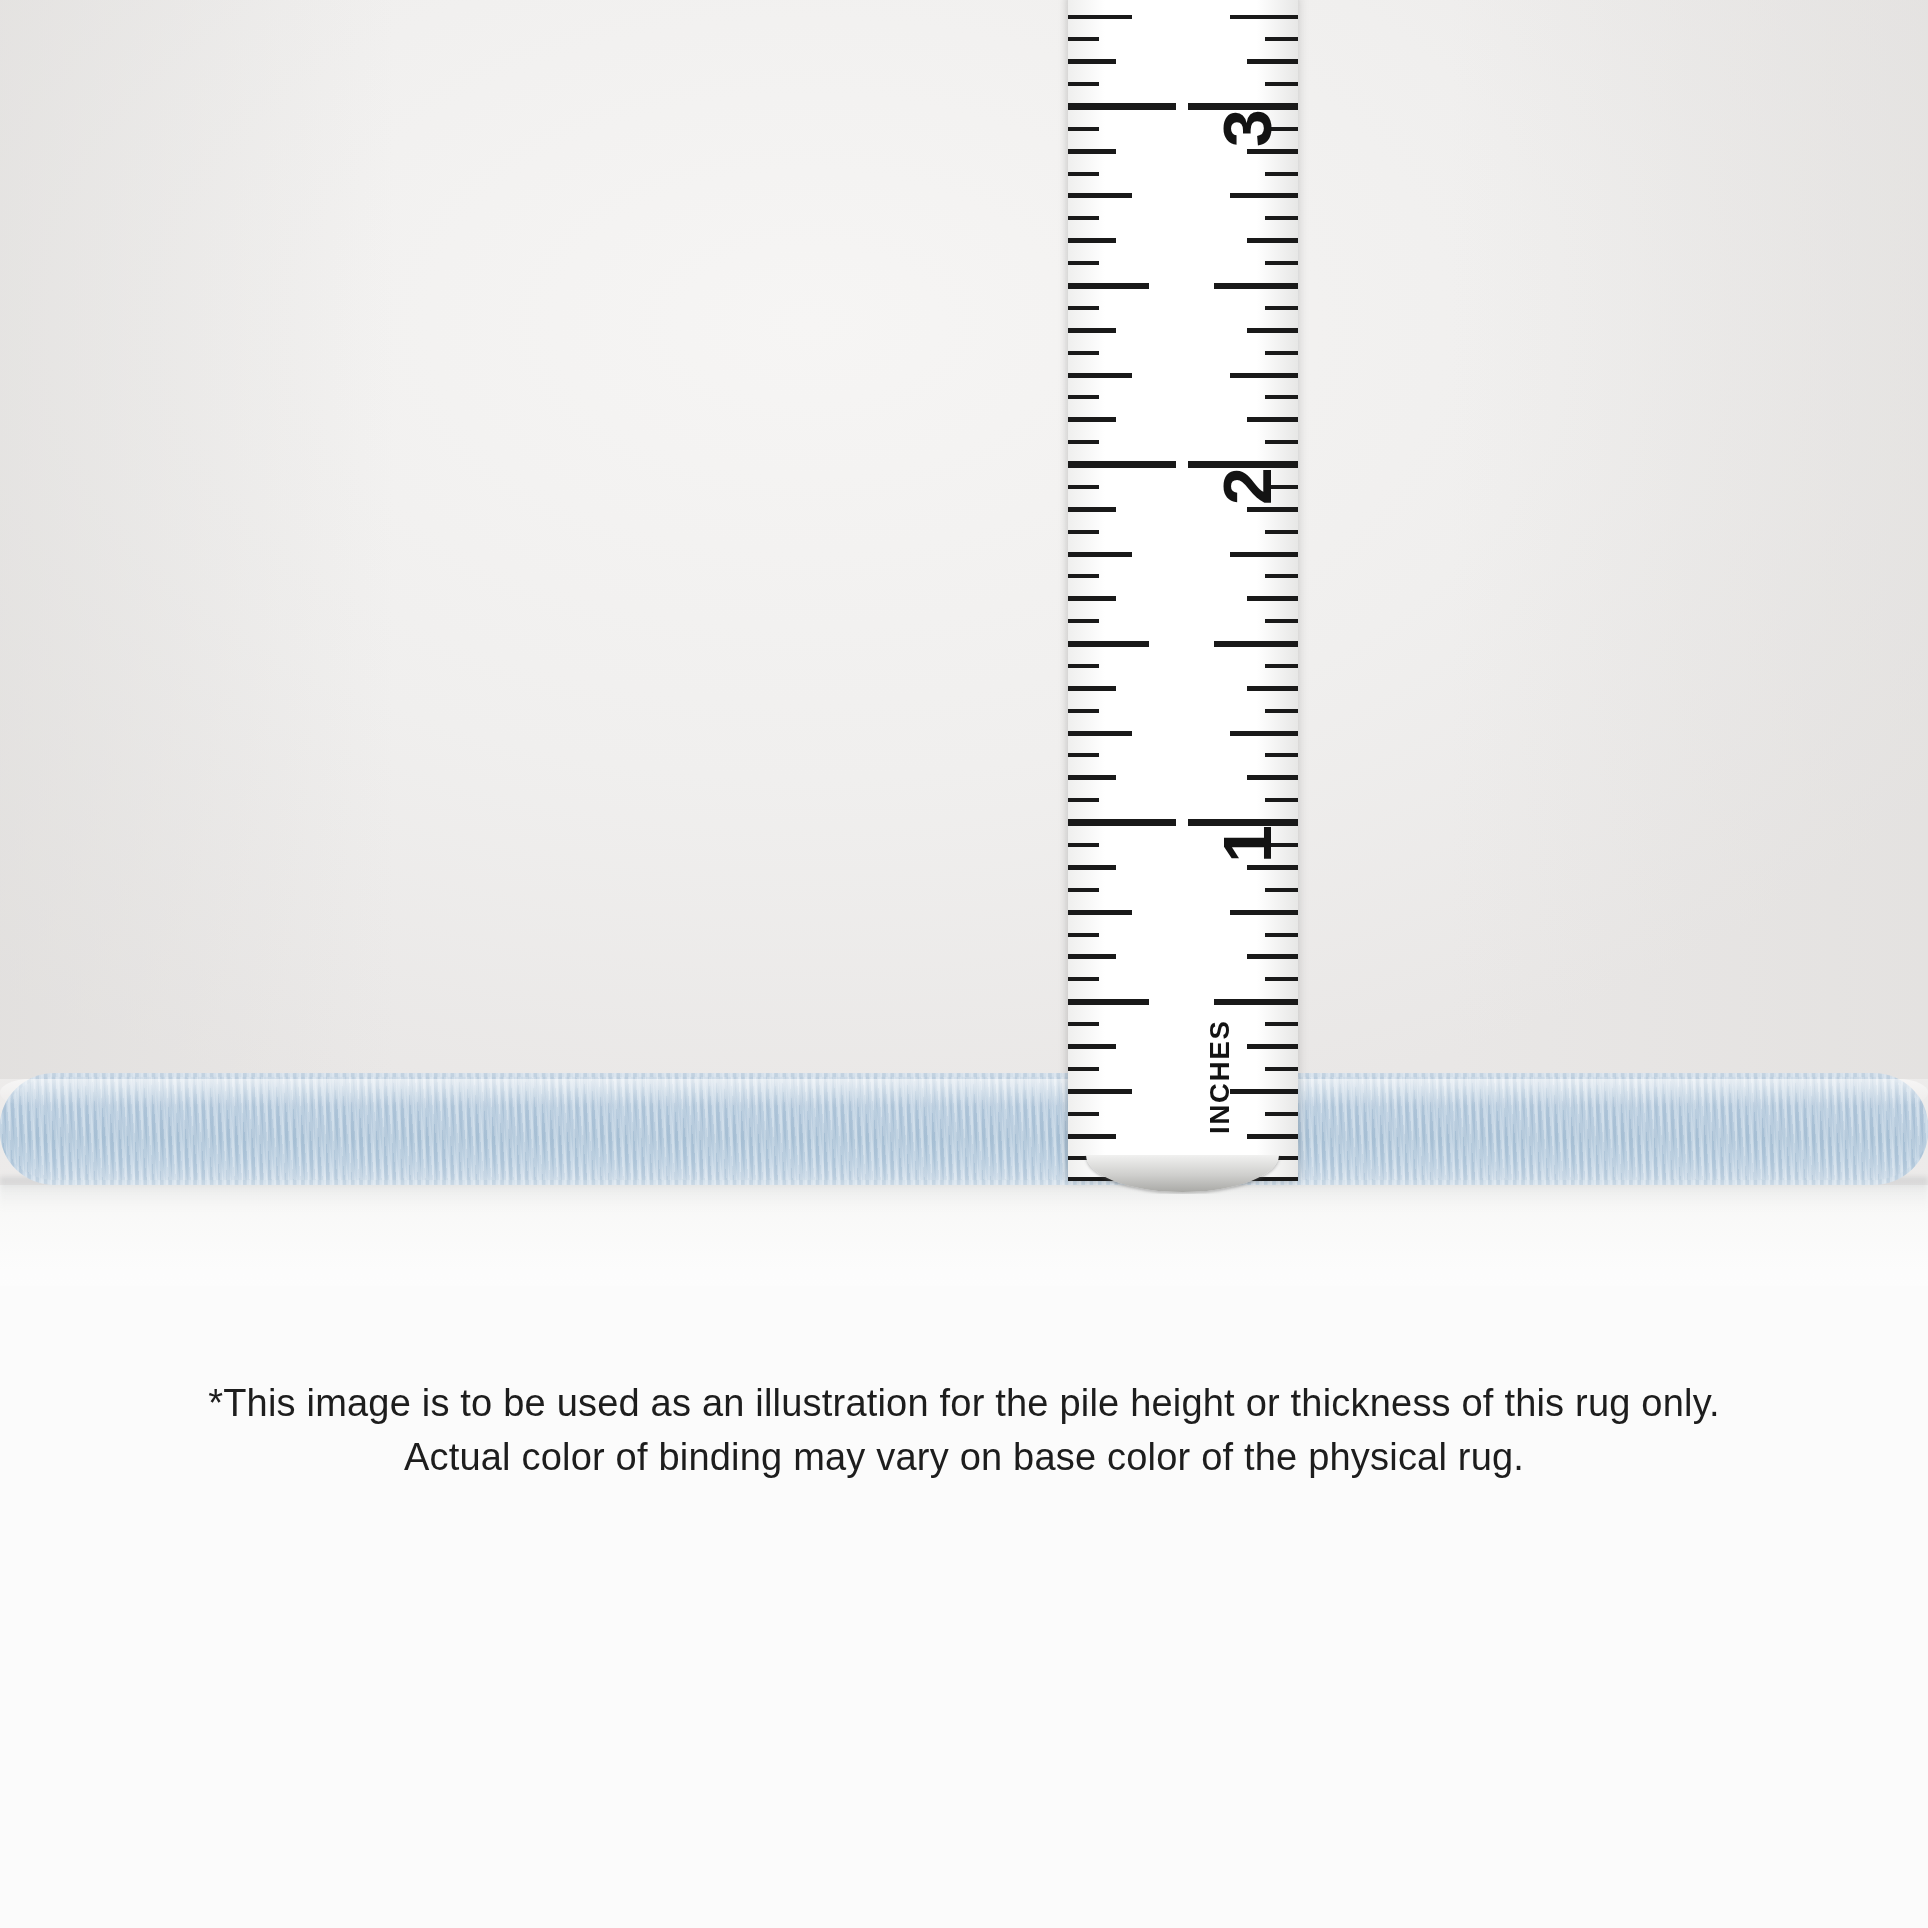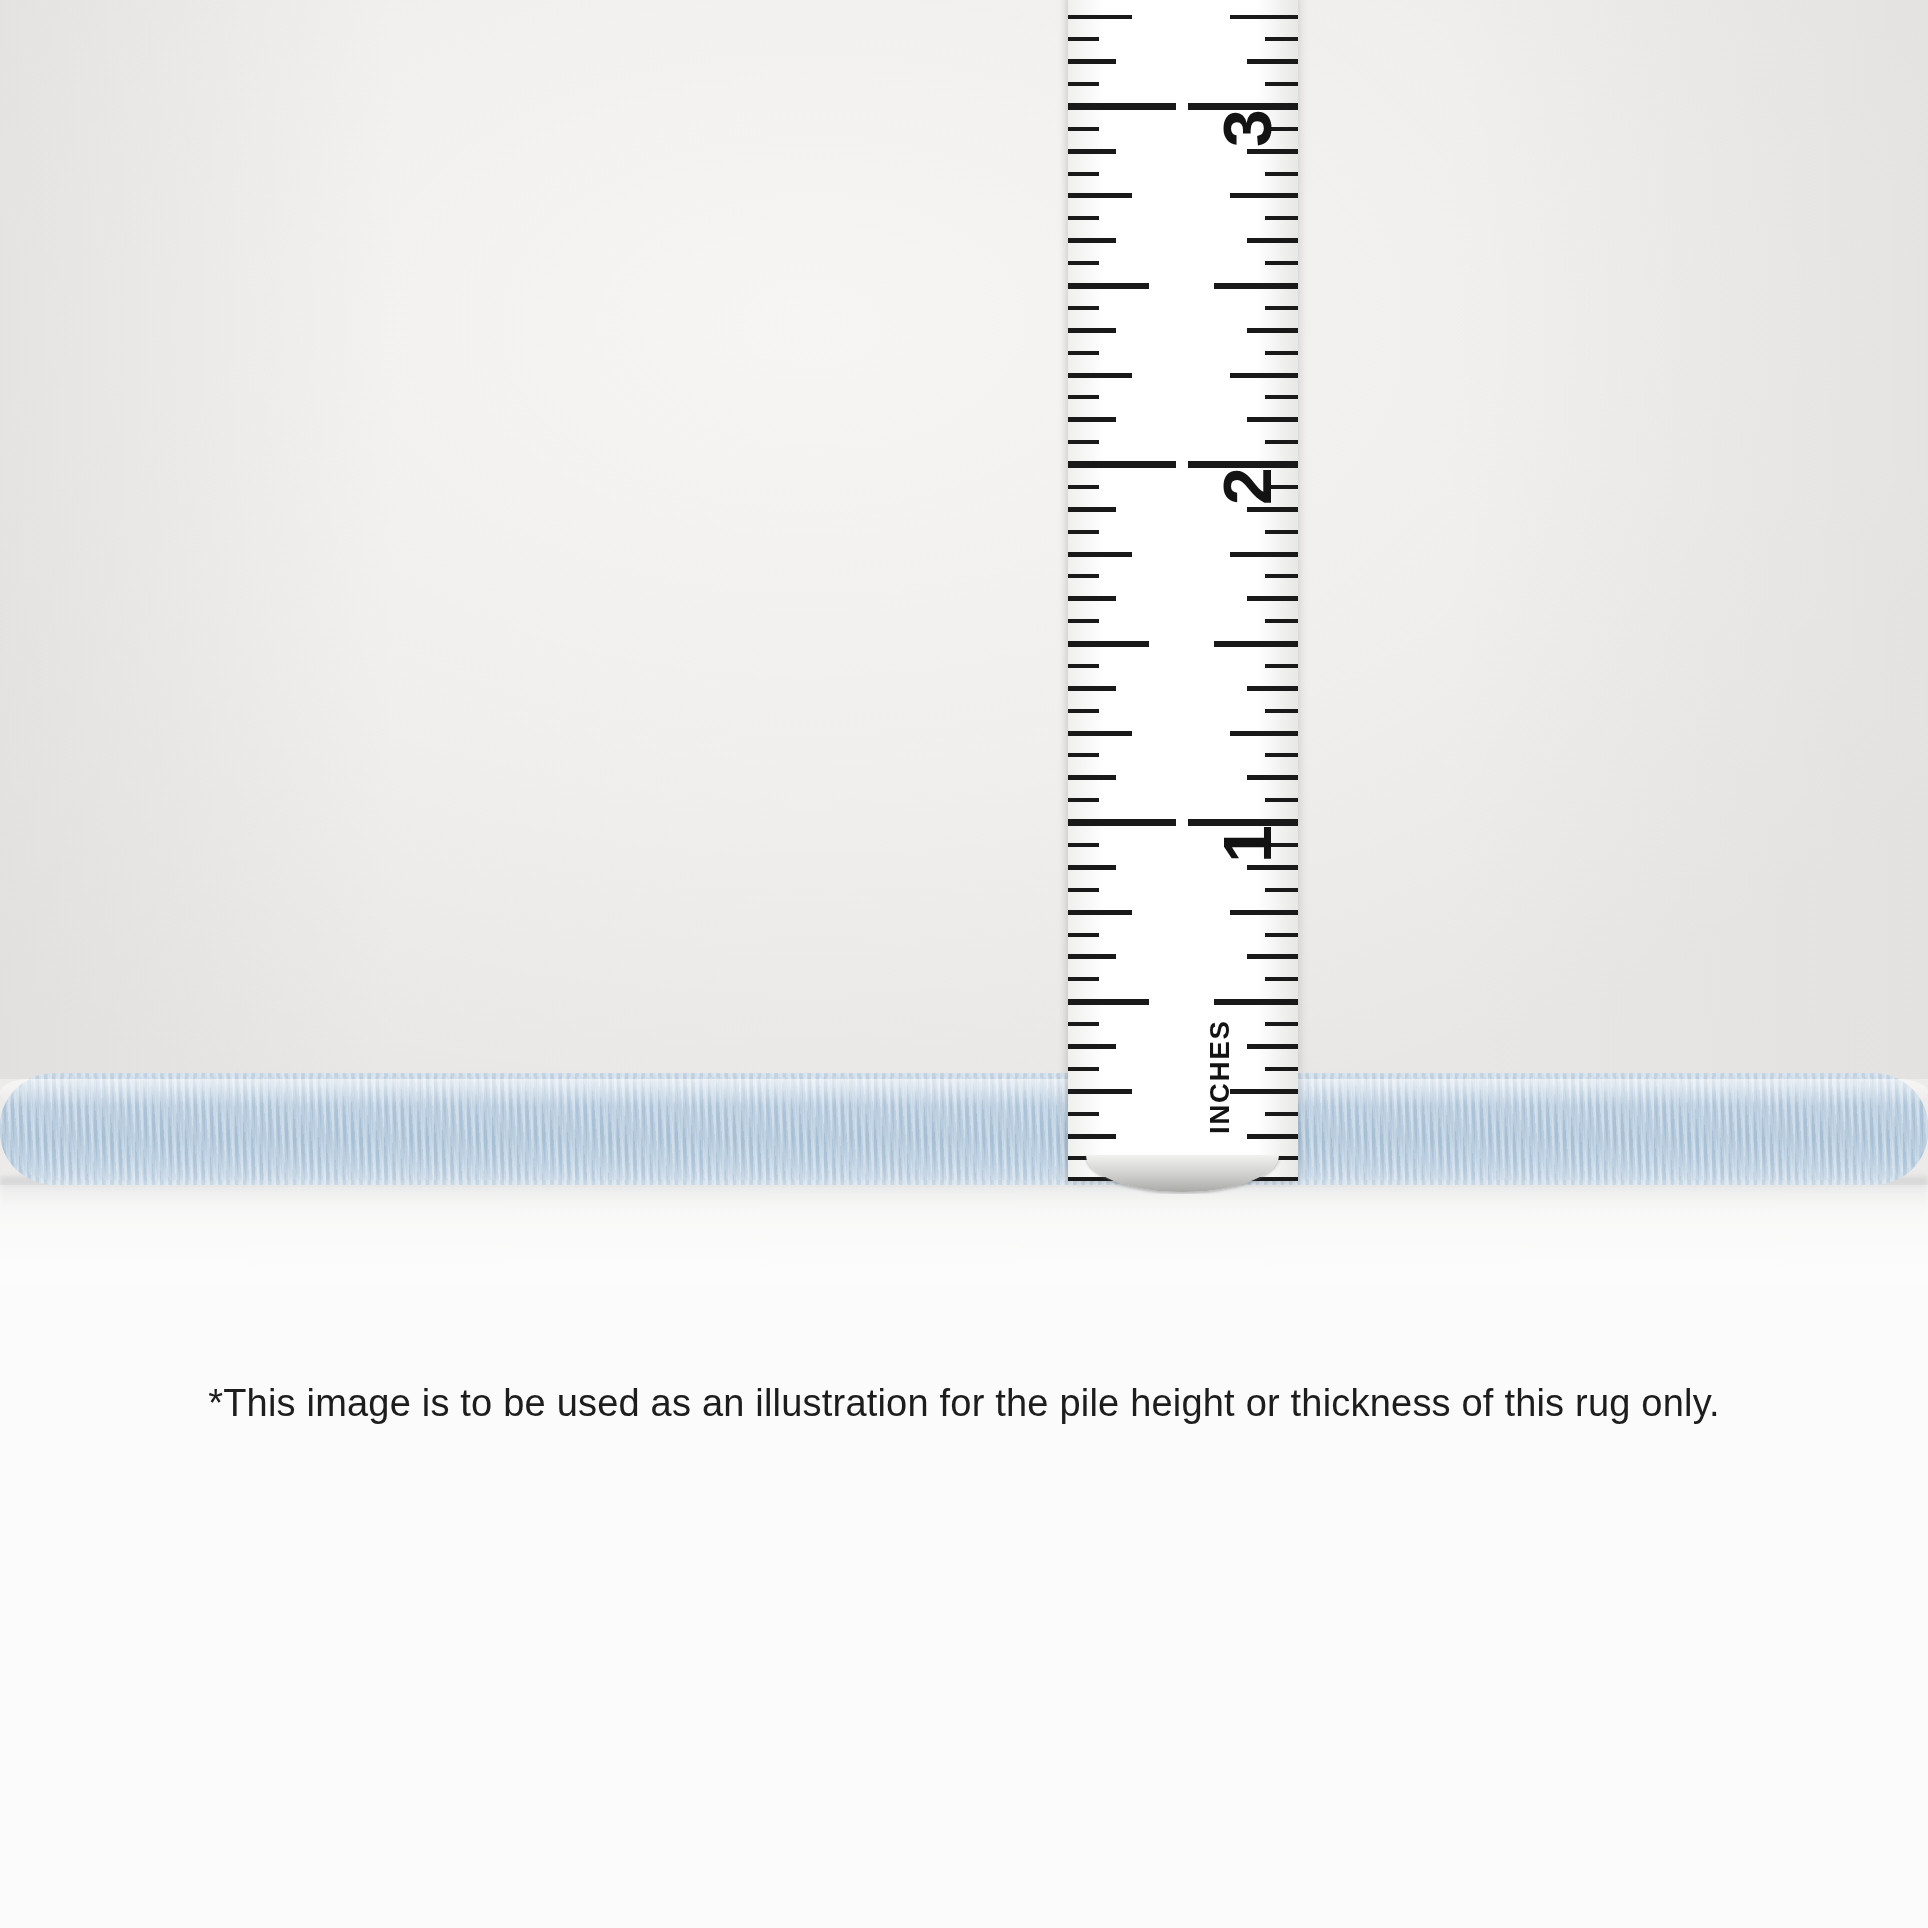--- a/index.html
+++ b/index.html
@@ -331,16 +331,17 @@
         <div class="num" style="font-size: 68px; left: 140px; top: 151px;">3</div>
         <div class="inches-label" style="left: 136px; top: 1138px;">INCHES</div>
       </div>
     <div class="ruler-tip">
       <div class="metal"></div>
     </div>
   </div>
 
   <div class="caption">
     <span class="line">*This image is to be used as an illustration for the pile height or thickness of this rug only.</span>
+    <span class="line">Actual color of binding may vary on base color of the physical rug.</span>
   </div>
 
 </div>
 
 
 </body></html>

